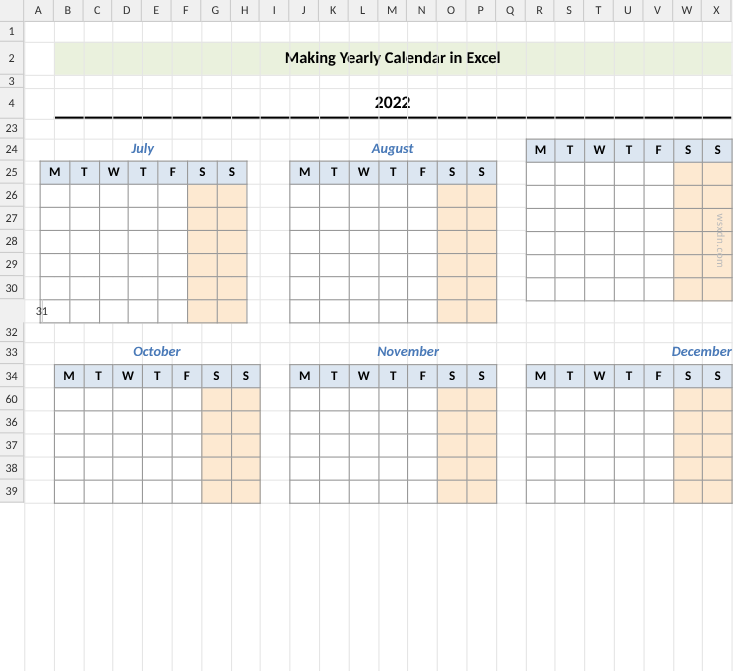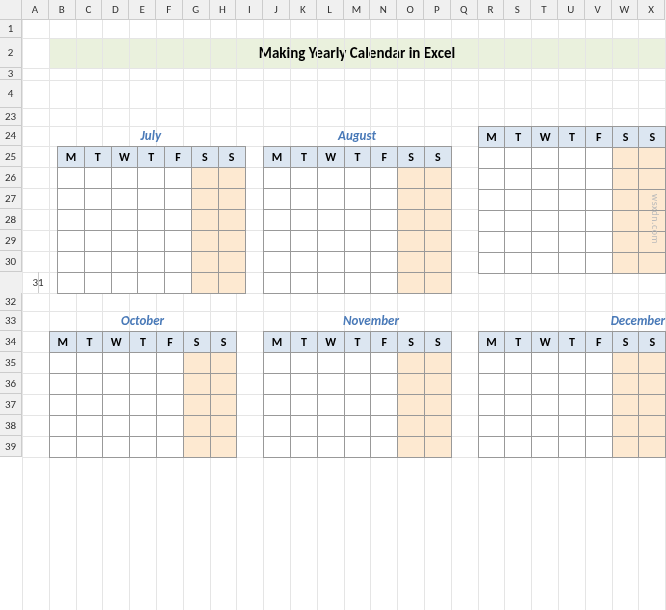--- a/index.html
+++ b/index.html
@@ -143,30 +143,31 @@
     <div class="row-header" style="height: 21px;">25</div>
     <div class="row-header" style="height: 21px;">26</div>
     <div class="row-header" style="height: 21px;">27</div>
     <div class="row-header" style="height: 21px;">28</div>
     <div class="row-header" style="height: 21px;">29</div>
     <div class="row-header" style="height: 21px;">30</div>
     <div class="row-header" style="height: 21px; margin-left: 38px;">31</div>
     <div class="row-header" style="height: 18px;">32</div>
     <div class="row-header" style="height: 20px;">33</div>
     <div class="row-header" style="height: 21px;">34</div>
-    <div class="row-header" style="height: 21px;">35</div>
+    <div class="row-header" style="height: 21px;">60</div>
     <div class="row-header" style="height: 21px;">36</div>
     <div class="row-header" style="height: 21px;">37</div>
     <div class="row-header" style="height: 21px;">38</div>
     <div class="row-header" style="height: 21px;">39</div>
   </div>
 
 <div class="grid-area" id="gridArea">
 
   <div class="title-banner" id="titleBanner" style="left: 26.8px; top: 18px; width: 616.4px; height: 30px;">Making Yearly Calendar in Excel</div>
+  <div class="year-banner" id="yearBanner" style="left: 26.8px; top: 60px; width: 616.4px; height: 28px;">2022</div>
 
 <div class="gridline-v" style="left: 0px;"></div>
     <div class="gridline-v" style="left: 26.8px;"></div>
     <div class="gridline-v" style="left: 53.6px;"></div>
     <div class="gridline-v" style="left: 80.4px;"></div>
     <div class="gridline-v" style="left: 107.2px;"></div>
     <div class="gridline-v" style="left: 134px;"></div>
     <div class="gridline-v" style="left: 160.8px;"></div>
     <div class="gridline-v" style="left: 187.6px;"></div>
     <div class="gridline-v" style="left: 214.4px;"></div>
@@ -200,21 +201,21 @@
     <div class="gridline-h" style="top: 252px;"></div>
     <div class="gridline-h" style="top: 273px;"></div>
     <div class="gridline-h" style="top: 291px;"></div>
     <div class="gridline-h" style="top: 311px;"></div>
     <div class="gridline-h" style="top: 332px;"></div>
     <div class="gridline-h" style="top: 353px;"></div>
     <div class="gridline-h" style="top: 374px;"></div>
     <div class="gridline-h" style="top: 395px;"></div>
     <div class="gridline-h" style="top: 416px;"></div>
     <div class="gridline-h" style="top: 437px;"></div>
-    <div class="month-block" style="left: 35px; top: 106px; width: 187.6px;">
+    <div class="month-block" style="left: 14px; top: 106px; width: 187.6px;">
       <div class="month-label" style="height: 20px; line-height: 20px;">July</div>
       <table class="cal-table" style="width: 187.6px;">
         <thead>
           <tr>
             <th style="width: 26.8px; height: 21px;">M</th>
             <th style="width: 26.8px; height: 21px;">T</th>
             <th style="width: 26.8px; height: 21px;">W</th>
             <th style="width: 26.8px; height: 21px;">T</th>
             <th style="width: 26.8px; height: 21px;">F</th>
             <th style="width: 26.8px; height: 21px;">S</th>

